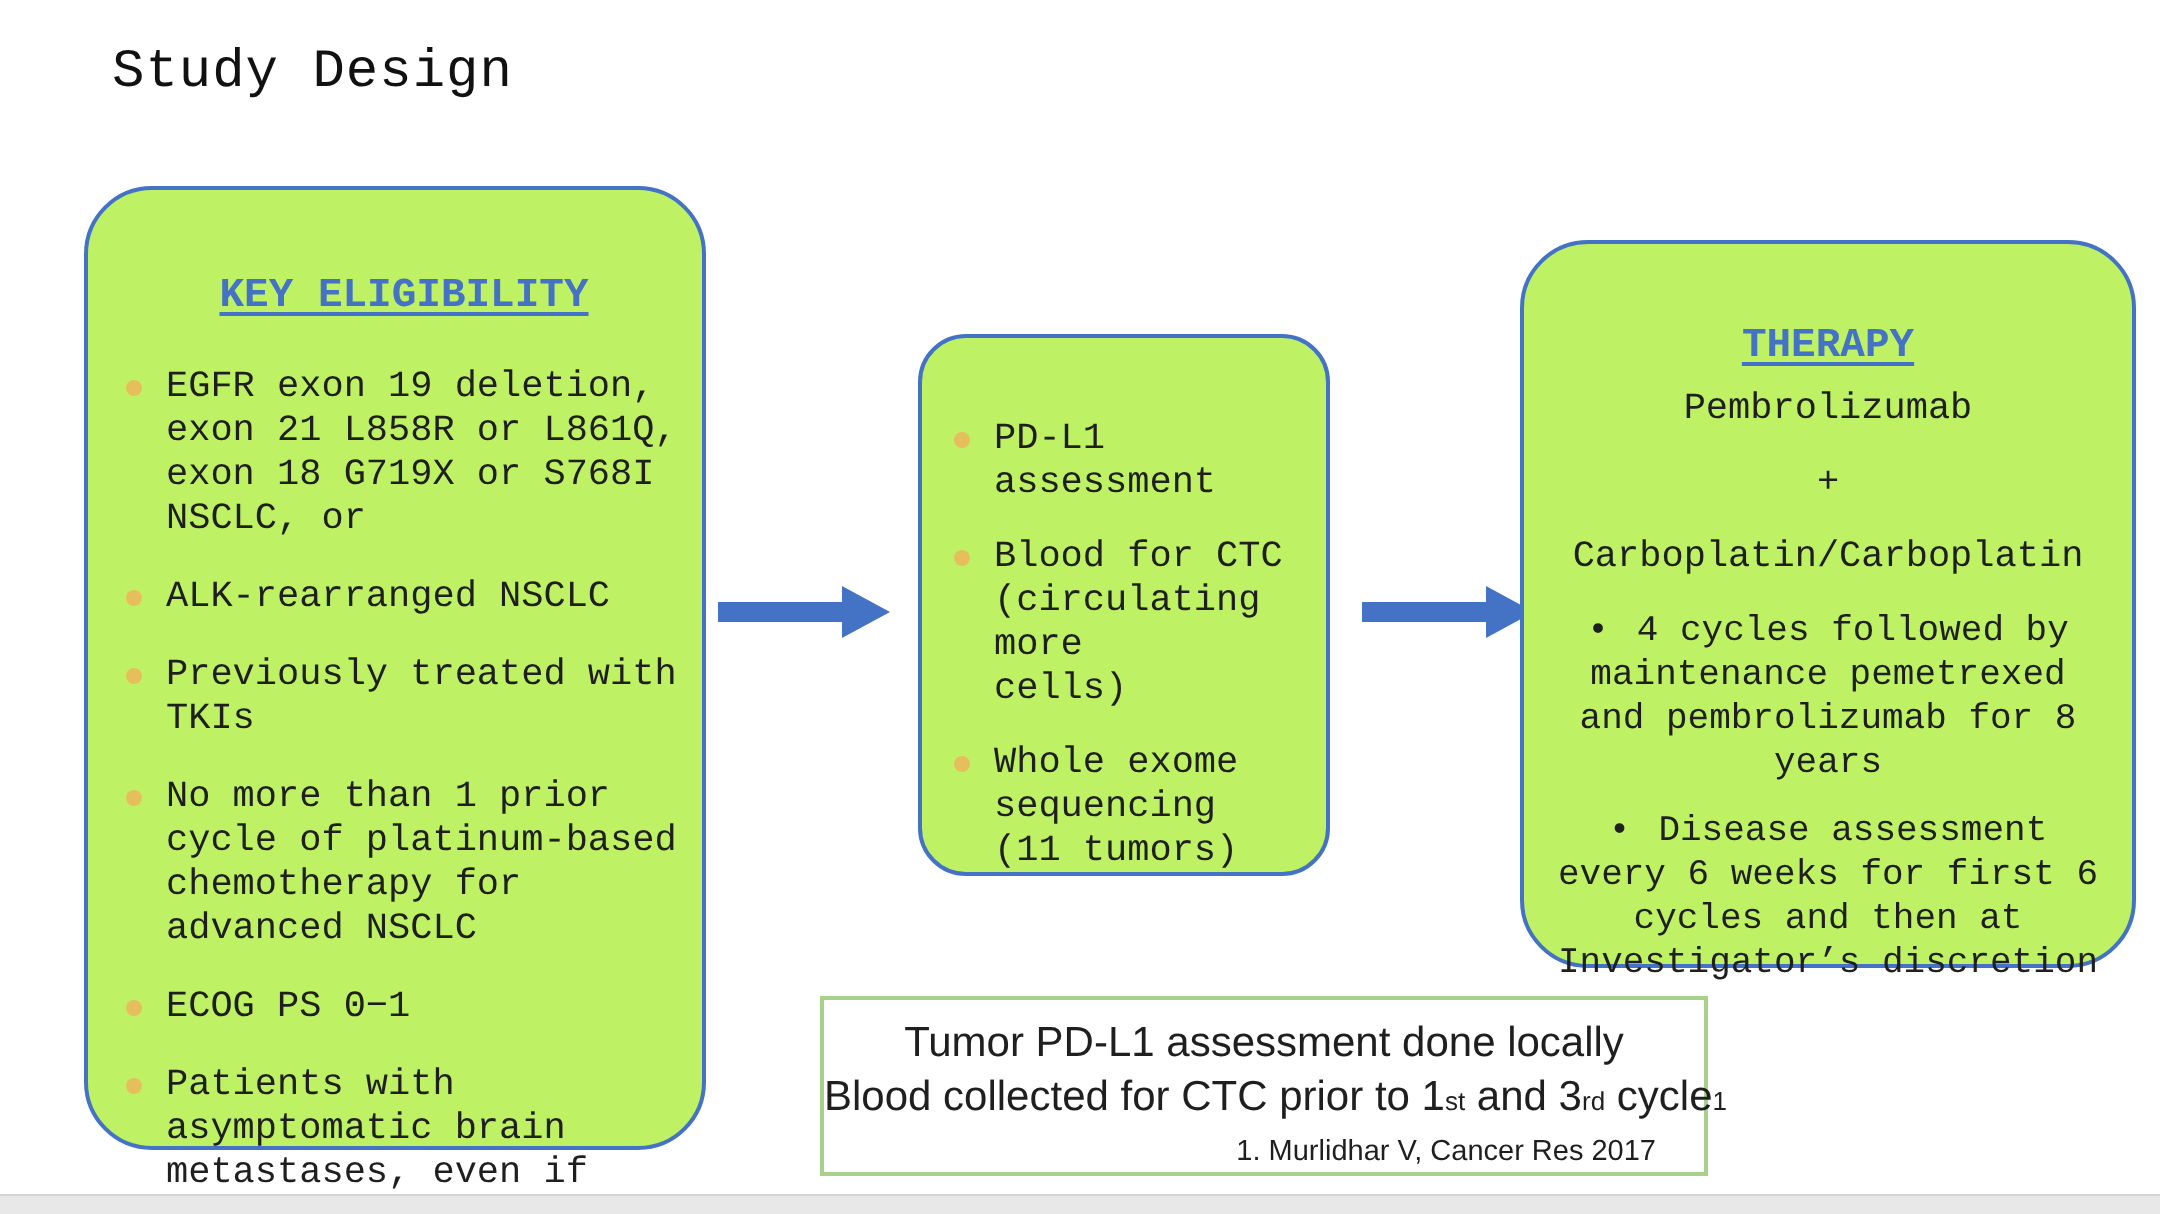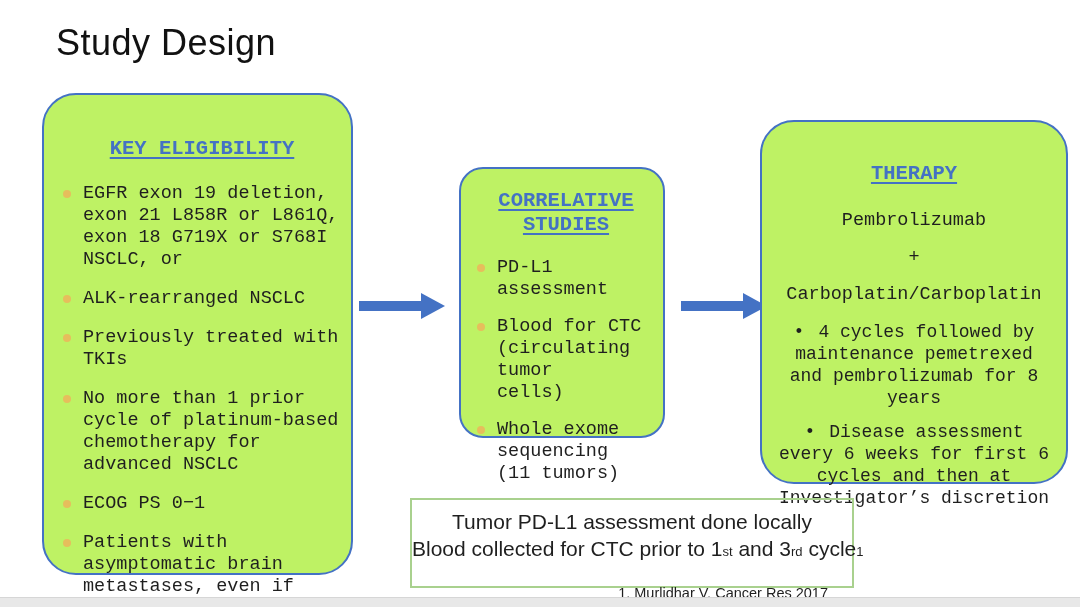--- a/index.html
+++ b/index.html
@@ -13,22 +13,23 @@
   html,body{width:1080px;height:607px;}
   body{
     position:relative;
     background:#ffffff;
     font-family:"Liberation Sans",sans-serif;
     color:var(--text-color);
     overflow:hidden;
   }
   .title{
     position:absolute;left:56px;top:22px;
-    font-size:36px;font-weight:400;color:#111;
+    font-size:27px;font-weight:400;color:#111;
     letter-spacing:0.5px;
+    font-family:Liberation Mono, monospace;
   }
   .box{
     position:absolute;
     border:2.5px solid var(--accent-blue);
     background:#bef264;
     font-family:Liberation Mono, monospace;
   }
   .box-header{
     font-size:20.5px;font-weight:bold;color:var(--accent-blue);
     text-align:center;text-decoration:underline;
@@ -55,21 +56,21 @@
   .box-correlative{
     left:459px;top:167px;width:206px;height:271px;border-radius:24px;
     padding:20px 8px 0 16px;
   }
   .box-correlative .box-header{margin-bottom:16px;}
   .box-correlative .bullet-list li{margin-bottom:15px;}
   .box-therapy{
     left:760px;top:120px;width:308px;height:364px;border-radius:34px;
     padding:40px 12px 0 12px;text-align:center;
   }
-  .box-therapy .box-header{margin-bottom:24px;}
+  .box-therapy .box-header{margin-bottom:8px;}
   .regimen{font-size:18.5px;line-height:22px;margin-bottom:15px;}
   .tbullet{
     font-size:18px;line-height:22px;margin-bottom:12px;
   }
   .tbullet::before{content:"\2022";margin-right:14px;}
   .arrow{position:absolute;width:86px;height:26px;}
   .arrow-1{left:359px;top:293px;}
   .arrow-2{left:681px;top:293px;}
   .arrow .shaft{
     position:absolute;left:0;top:8px;width:64px;height:10px;
@@ -83,21 +84,21 @@
   }
   .note-box{
     position:absolute;left:410px;top:498px;width:444px;height:90px;
     border:2px solid var(--note-green);
     padding-top:8px;text-align:center;
   }
   .note-line{font-size:21px;line-height:27px;white-space:nowrap;}
   .note-small{font-size:0.62em;}
   .citation{
     font-size:14.5px;line-height:20px;text-align:right;
-    padding-right:24px;margin-top:18px;
+    padding-right:24px;margin-top:2px;
   }
   .footer-bar{
     position:absolute;left:0;right:0;bottom:0;height:10px;
     background:var(--footer-gray);
     border-top:1px solid #d6d6d6;
   }
 </style>
 </head>
 <body>
 
@@ -114,30 +115,29 @@
     <li><span class="dot"></span><span>Patients with asymptomatic brain metastases, even if untreated, were allowed</span></li>
   </ul>
 </section>
 
 <div class="arrow arrow-1">
   <div class="shaft"></div>
   <div class="head"></div>
 </div>
 
 <section class="box box-correlative">
-  <h2 class="box-header">CORRELATIVE STUDIES</h2>
   <ul class="bullet-list">
     <li>
         <span class="dot"></span>
         <span class="ln">PD-L1 assessment</span>
       </li>
     <li>
         <span class="dot"></span>
         <span class="ln">Blood for CTC</span>
-        <span class="ln">(circulating tumor</span>
+        <span class="ln">(circulating more</span>
         <span class="ln">cells)</span>
       </li>
     <li>
         <span class="dot"></span>
         <span class="ln">Whole exome</span>
         <span class="ln">sequencing</span>
         <span class="ln">(11 tumors)</span>
       </li>
   </ul>
 </section>

